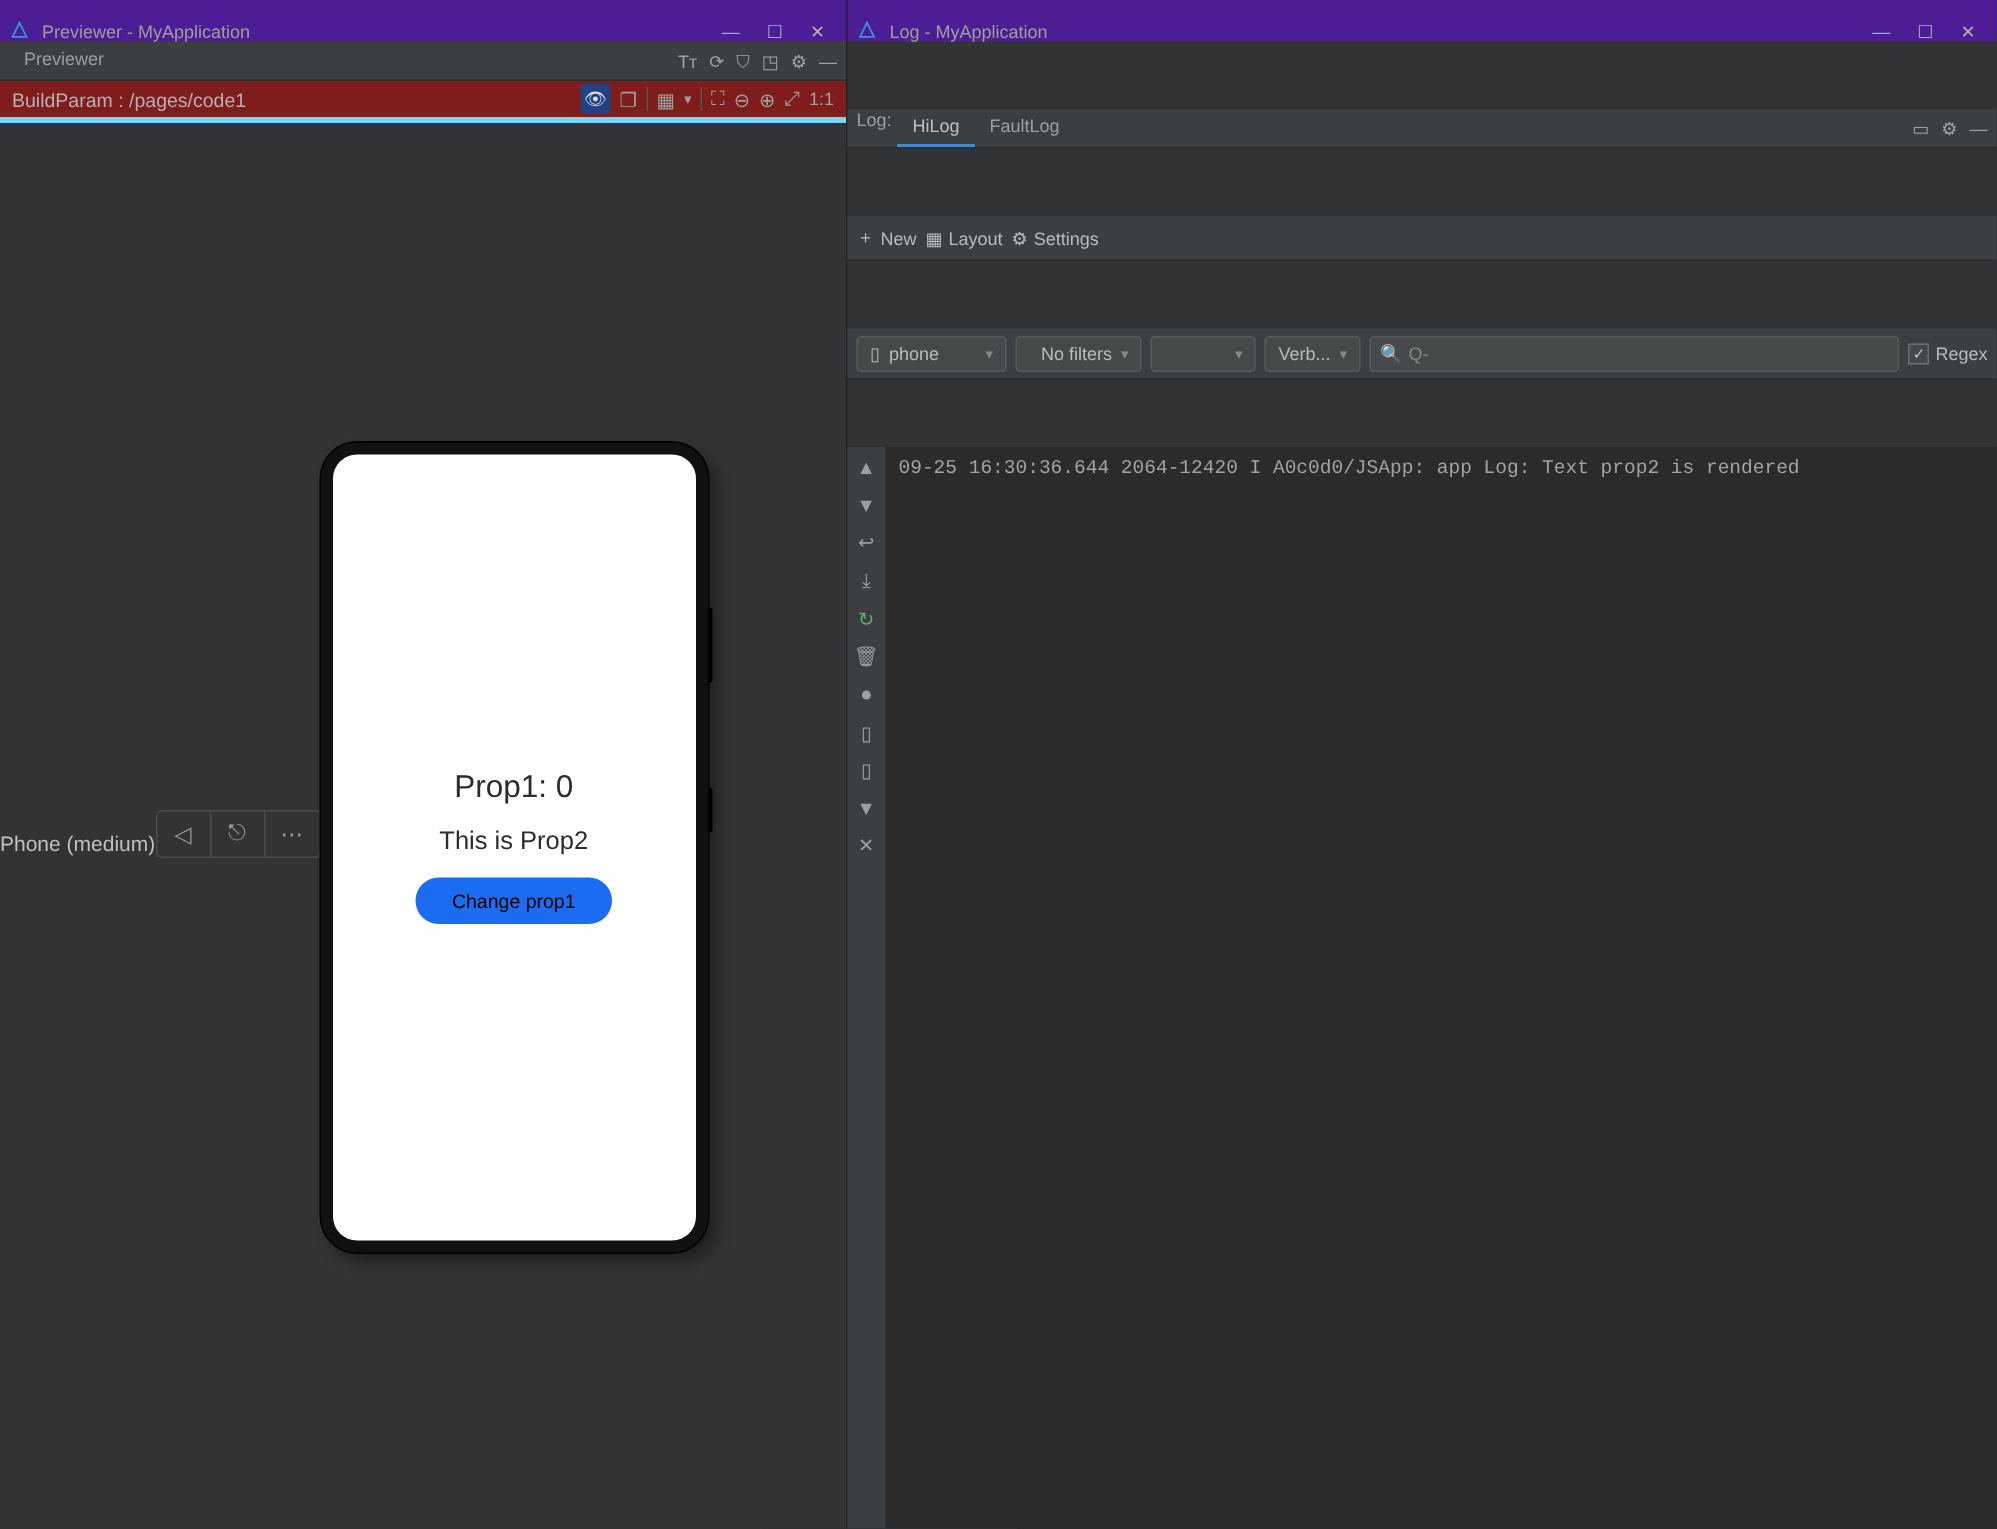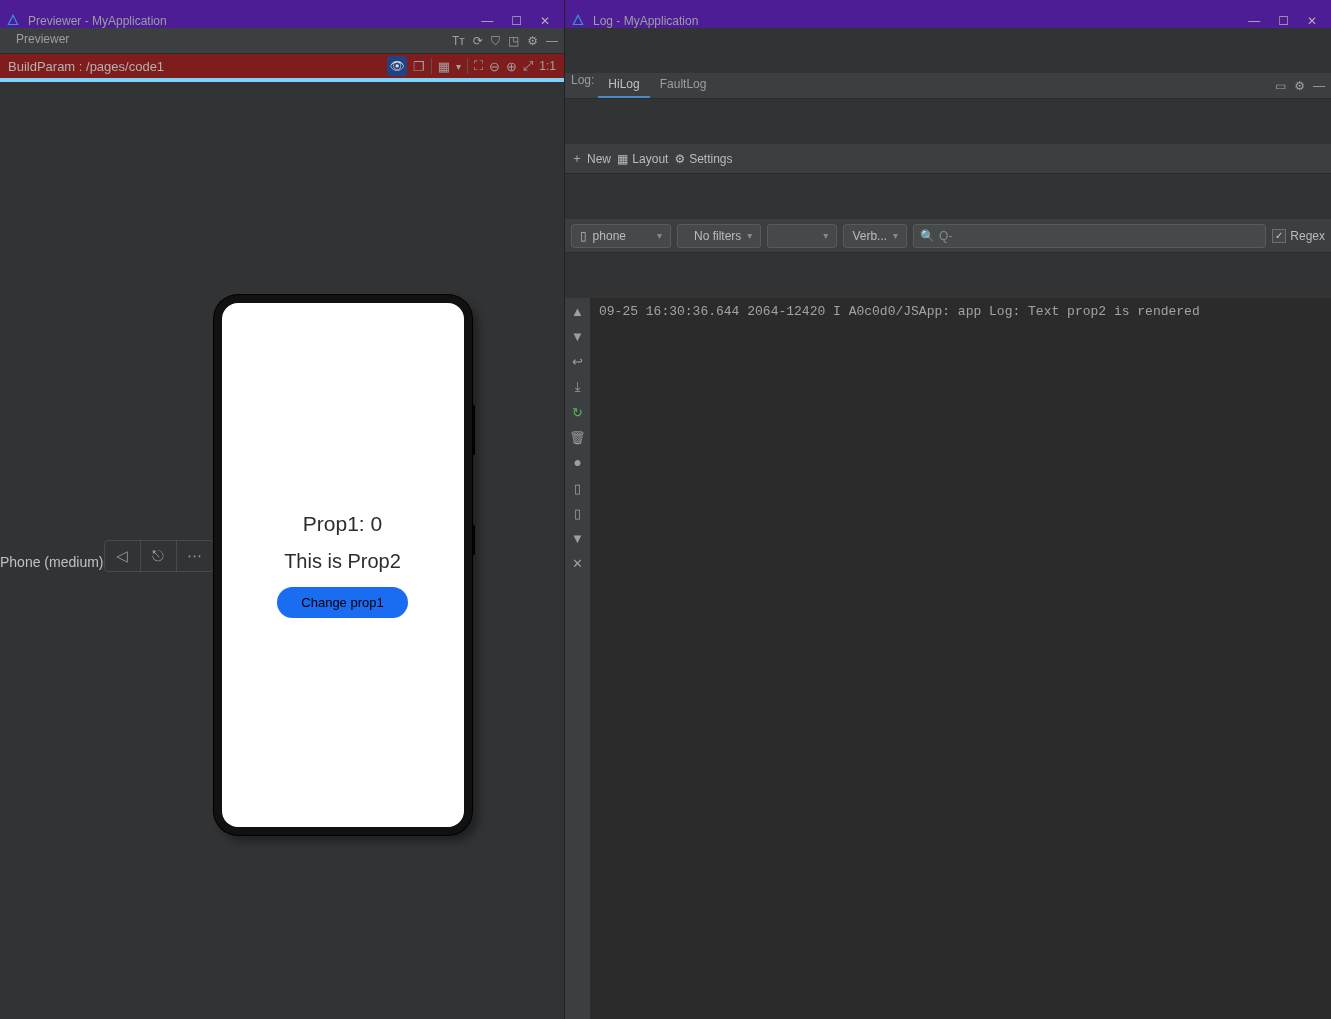--- a/index.html
+++ b/index.html
@@ -109,21 +109,21 @@
     position:relative;
     box-shadow: 0 0 0 1px #000, 6px 6px 10px rgba(0,0,0,.4);
   }
   .phone-screen {
     width:100%; height:100%;
     background:#fff; border-radius:16px;
     display:flex; flex-direction:column; align-items:center; justify-content:center;
     gap:14px; color:#2c2c2c;
   }
   .screen-title { font-size: 21px; font-weight:400; }
-  .screen-sub { font-size: 20px; }
+  .screen-sub { font-size: 17px; }
   .screen-btn {
     background:#1a6df0; color:#000000;
     padding: 8px 24px; border-radius: 22px;
     font-size:13px; cursor:pointer;
   }
   .phone-frame .side-btn { position:absolute; right:-3px; width:3px; background:#000; border-radius:2px;}
   .phone-frame .side-btn.b1 { top:110px; height:50px; }
   .phone-frame .side-btn.b2 { top:230px; height:30px; }
 
   

